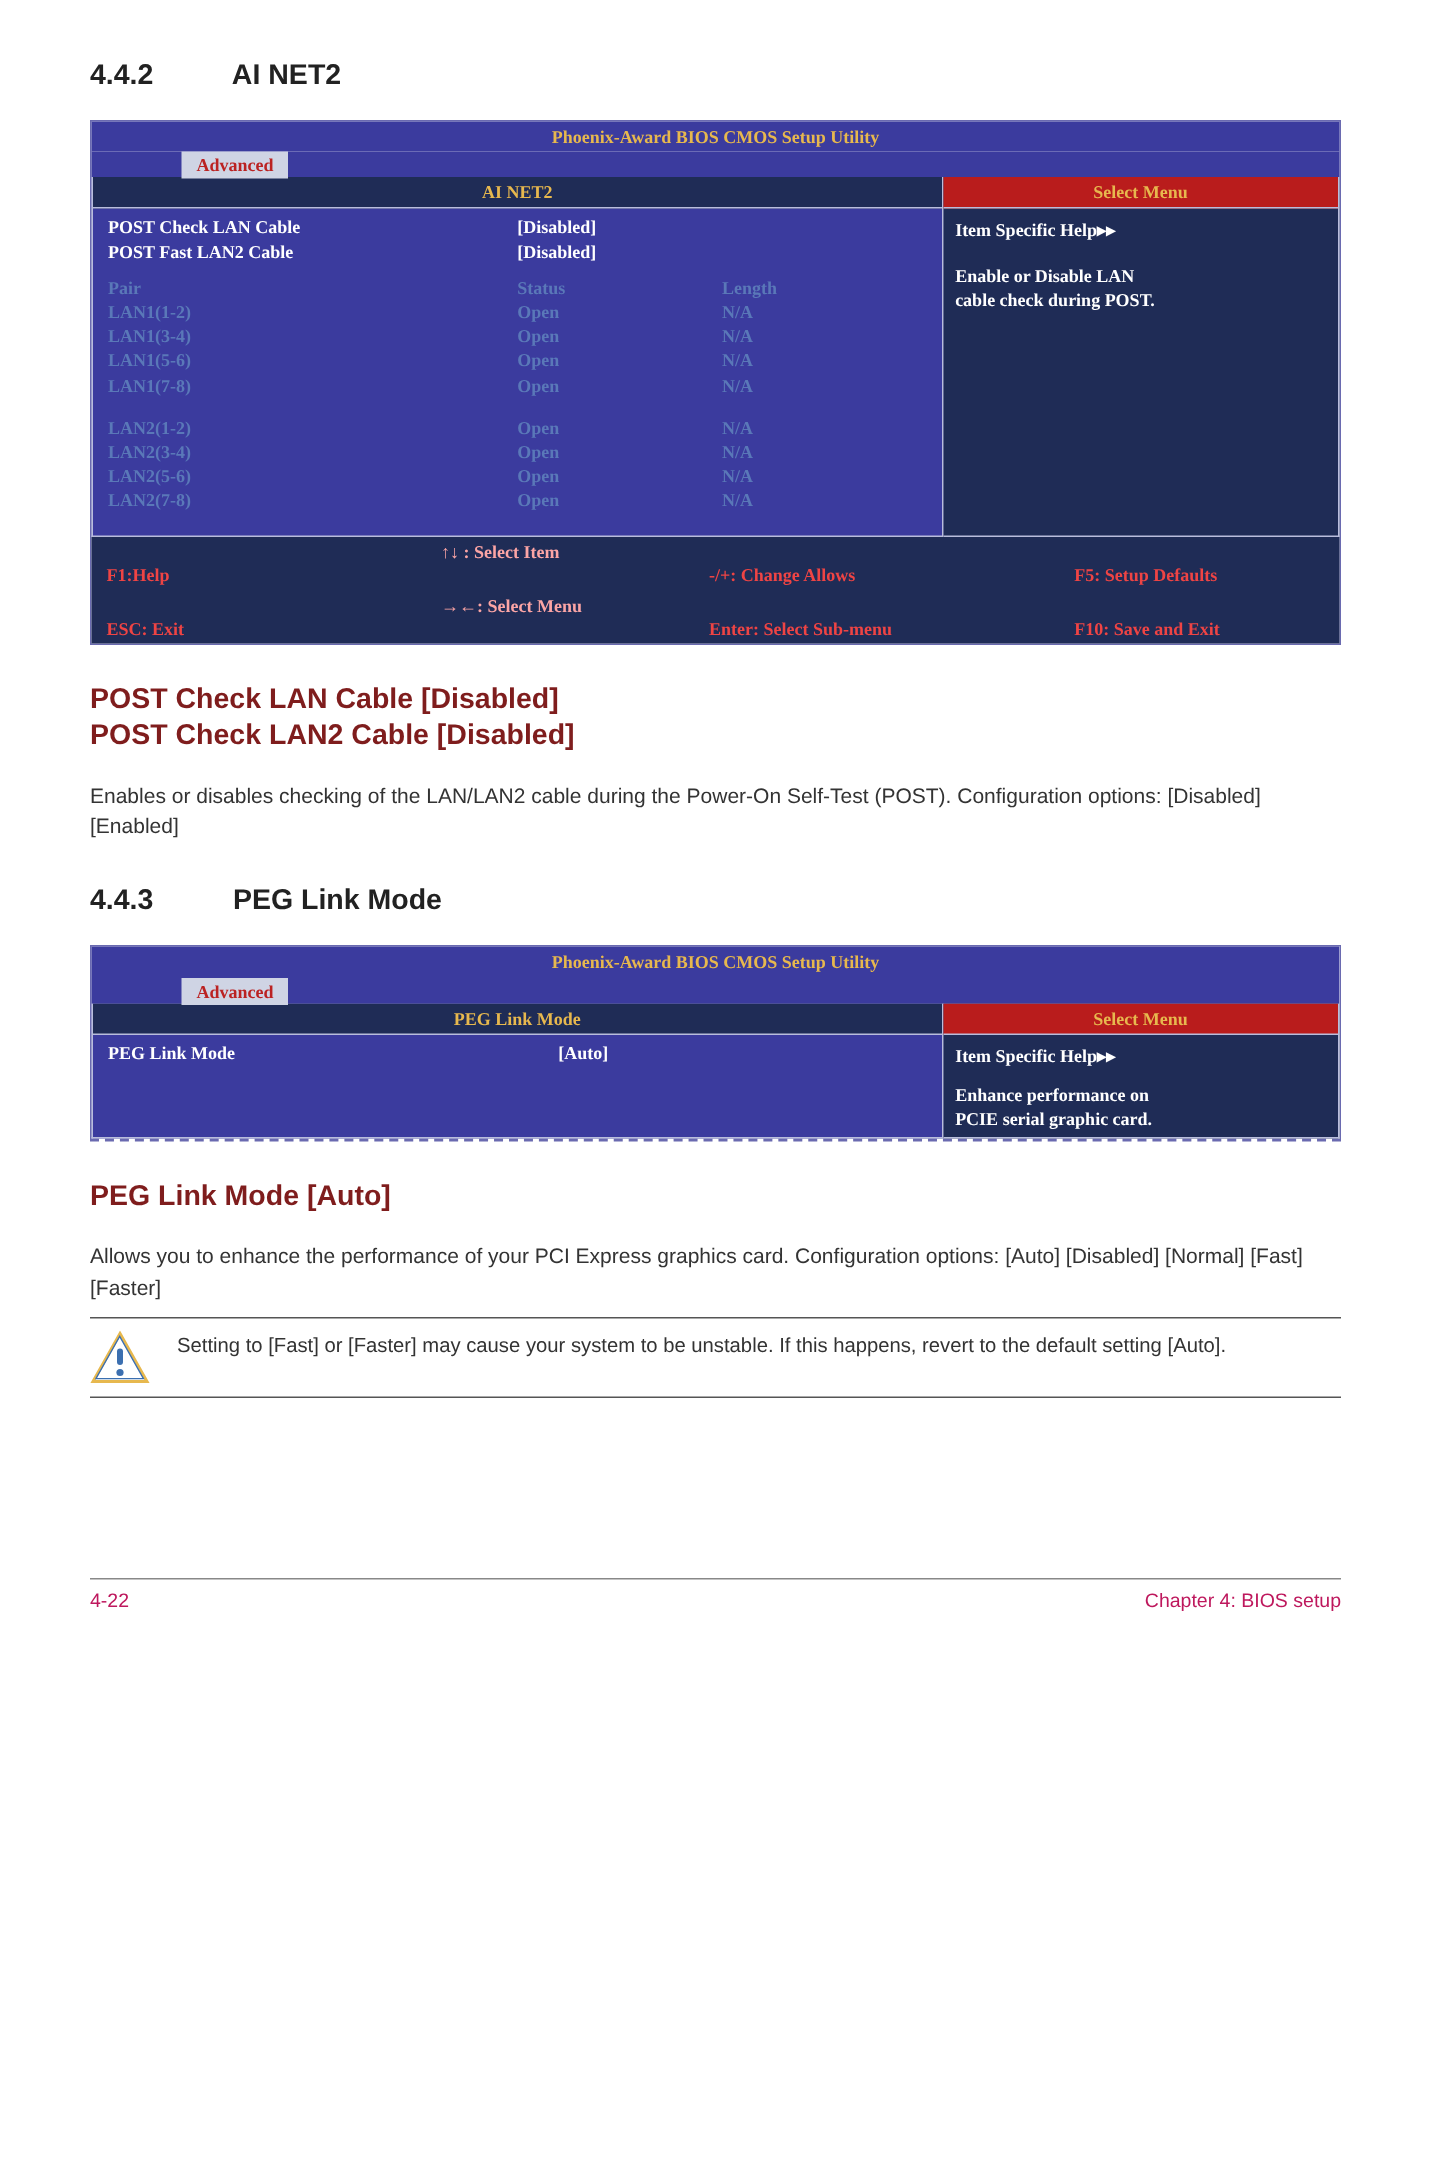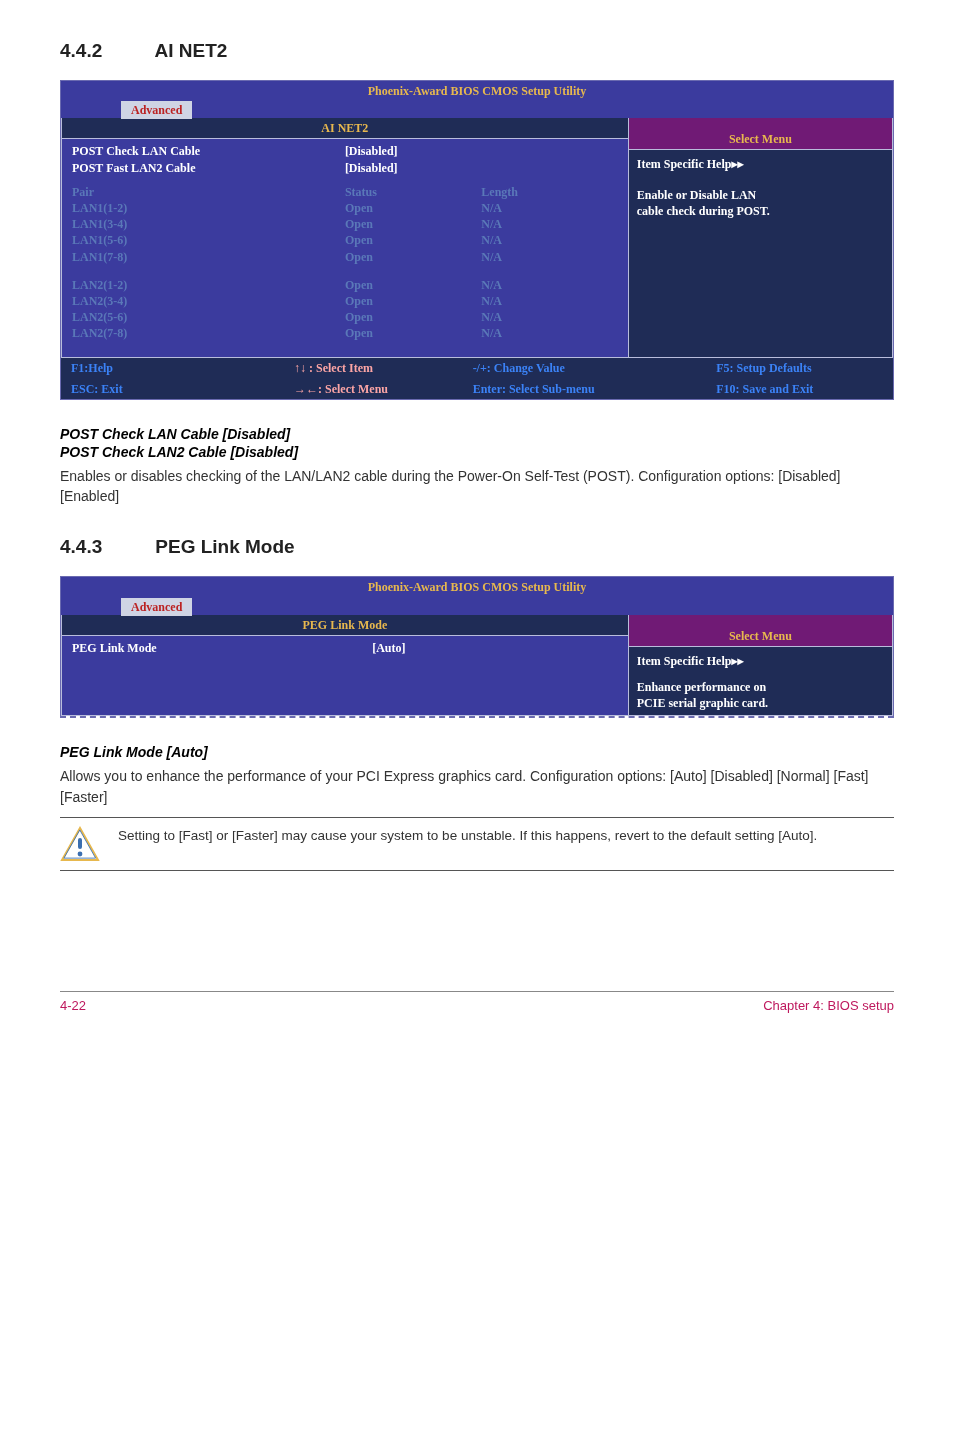--- a/index.html
+++ b/index.html
@@ -75,22 +75,22 @@
     font-weight: bold;
     border-bottom: 1px solid #b9bddc;
   }
   .bios-right-header {
     color: #e7b84e;
     text-align: center;
     font-weight: bold;
     border-bottom: 1px solid #b9bddc;
     padding-bottom: 2px;
     margin: -4px -8px 6px -8px;
-    padding-top: 13px;
-    background: #701a75;
+    padding-top: 2px;
+    background: #b91c1c;
   }
   .bios-content {
     padding: 4px 10px 10px 10px;
     color: #fff;
     font-weight: bold;
   }
   .row-line {
     display: flex;
   }
   .col-a { flex: 0 0 50%; }
@@ -103,34 +103,33 @@
     background: #1f2c56;
     color: #fff;
     display: flex;
     padding: 2px 10px;
     font-weight: bold;
   }
   .bios-footer .fc1 { flex: 0 0 25%; }
   .bios-footer .fc2 { flex: 0 0 22%; color: #fca5a5; margin-left: 20px; }
   .bios-footer .fc3 { flex: 0 0 30%; }
   .bios-footer .fc4 { flex: 1; }
-  .yellow { color: #3b82f6; }
+  .yellow { color: #ef4444; margin-top: 15px; }
   .white { color: #fff; }
 
   h3.config-head {
-    font-size: 14px;
-    font-weight: bold;
-    color: #000000;
+    font-size: 19px;
+    font-weight: bold;
+    color: #7f1d1d;
     margin: 0 0 2px 0;
-    font-style: italic;
   }
   p.body-text {
     font-size: 14px;
     color: #333;
-    margin: 6px 0 30px 0;
+    margin: 18px 0 30px 0;
     line-height: 1.45;
   }
   .note-row {
     display: flex;
     align-items: flex-start;
     gap: 18px;
     border-top: 1px solid #555;
     border-bottom: 1px solid #555;
     padding: 8px 0;
     margin-bottom: 40px;
@@ -232,21 +231,21 @@
       <div class="bios-right-header">Select Menu</div>
       <div class="help-text">Item Specific Help▸▸</div>
       <div style="height:14px"></div>
       <div class="help-text">Enable or Disable LAN</div>
       <div class="help-text">cable check during POST.</div>
     </div>
   </div>
   <div class="bios-footer">
     <span class="fc1 yellow">F1:Help</span>
     <span class="fc2 white">↑↓ : Select Item</span>
-    <span class="fc3 yellow">-/+: Change Value</span>
+    <span class="fc3 yellow">-/+: Change Allows</span>
     <span class="fc4 yellow">F5: Setup Defaults</span>
   </div>
   <div class="bios-footer">
     <span class="fc1 yellow">ESC: Exit</span>
     <span class="fc2 white">→←: Select Menu</span>
     <span class="fc3 yellow">Enter: Select Sub-menu</span>
     <span class="fc4 yellow">F10: Save and Exit</span>
   </div>
 </div>
 

